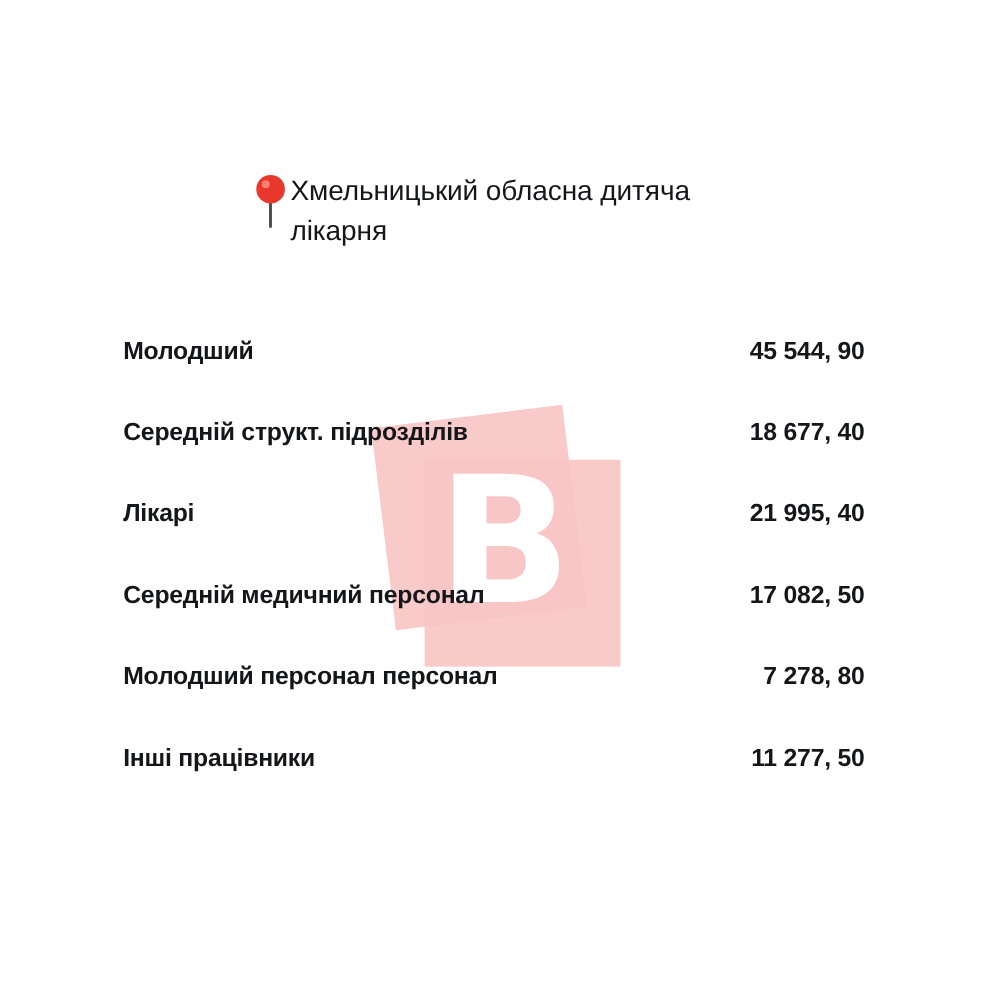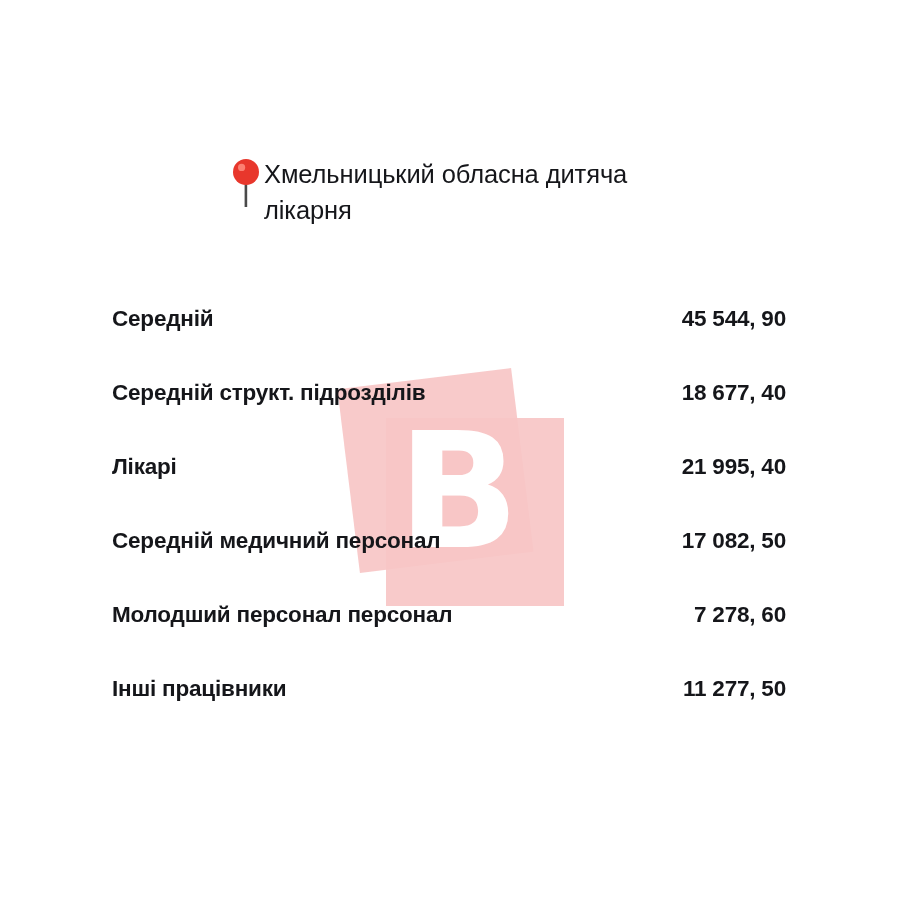--- a/index.html
+++ b/index.html
@@ -148,42 +148,42 @@
         <circle cx="18" cy="18" r="13" fill="#e8372c"></circle>
         <circle cx="13.6" cy="13.4" r="3.6" fill="#ff8d7f" opacity="0.85"></circle>
       </svg>
     </span>
     <div class="header-title">Хмельницький обласна дитяча лікарня</div>
   </div>
 
   <div class="rows">
 
     <div class="row">
-      <span class="row-label">Середній</span>
+      <span class="row-label">Молодший</span>
       <span class="row-value">45 544, 90</span>
     </div>
 
     <div class="row">
       <span class="row-label">Середній структ. підрозділів</span>
       <span class="row-value">18 677, 40</span>
     </div>
 
     <div class="row">
       <span class="row-label">Лікарі</span>
       <span class="row-value">21 995, 40</span>
     </div>
 
     <div class="row">
       <span class="row-label">Середній медичний персонал</span>
       <span class="row-value">17 082, 50</span>
     </div>
 
     <div class="row">
       <span class="row-label">Молодший персонал персонал</span>
-      <span class="row-value">7 278, 60</span>
+      <span class="row-value">7 278, 80</span>
     </div>
 
     <div class="row">
       <span class="row-label">Інші працівники</span>
       <span class="row-value">11 277, 50</span>
     </div>
 
   </div>
 </div>
 

